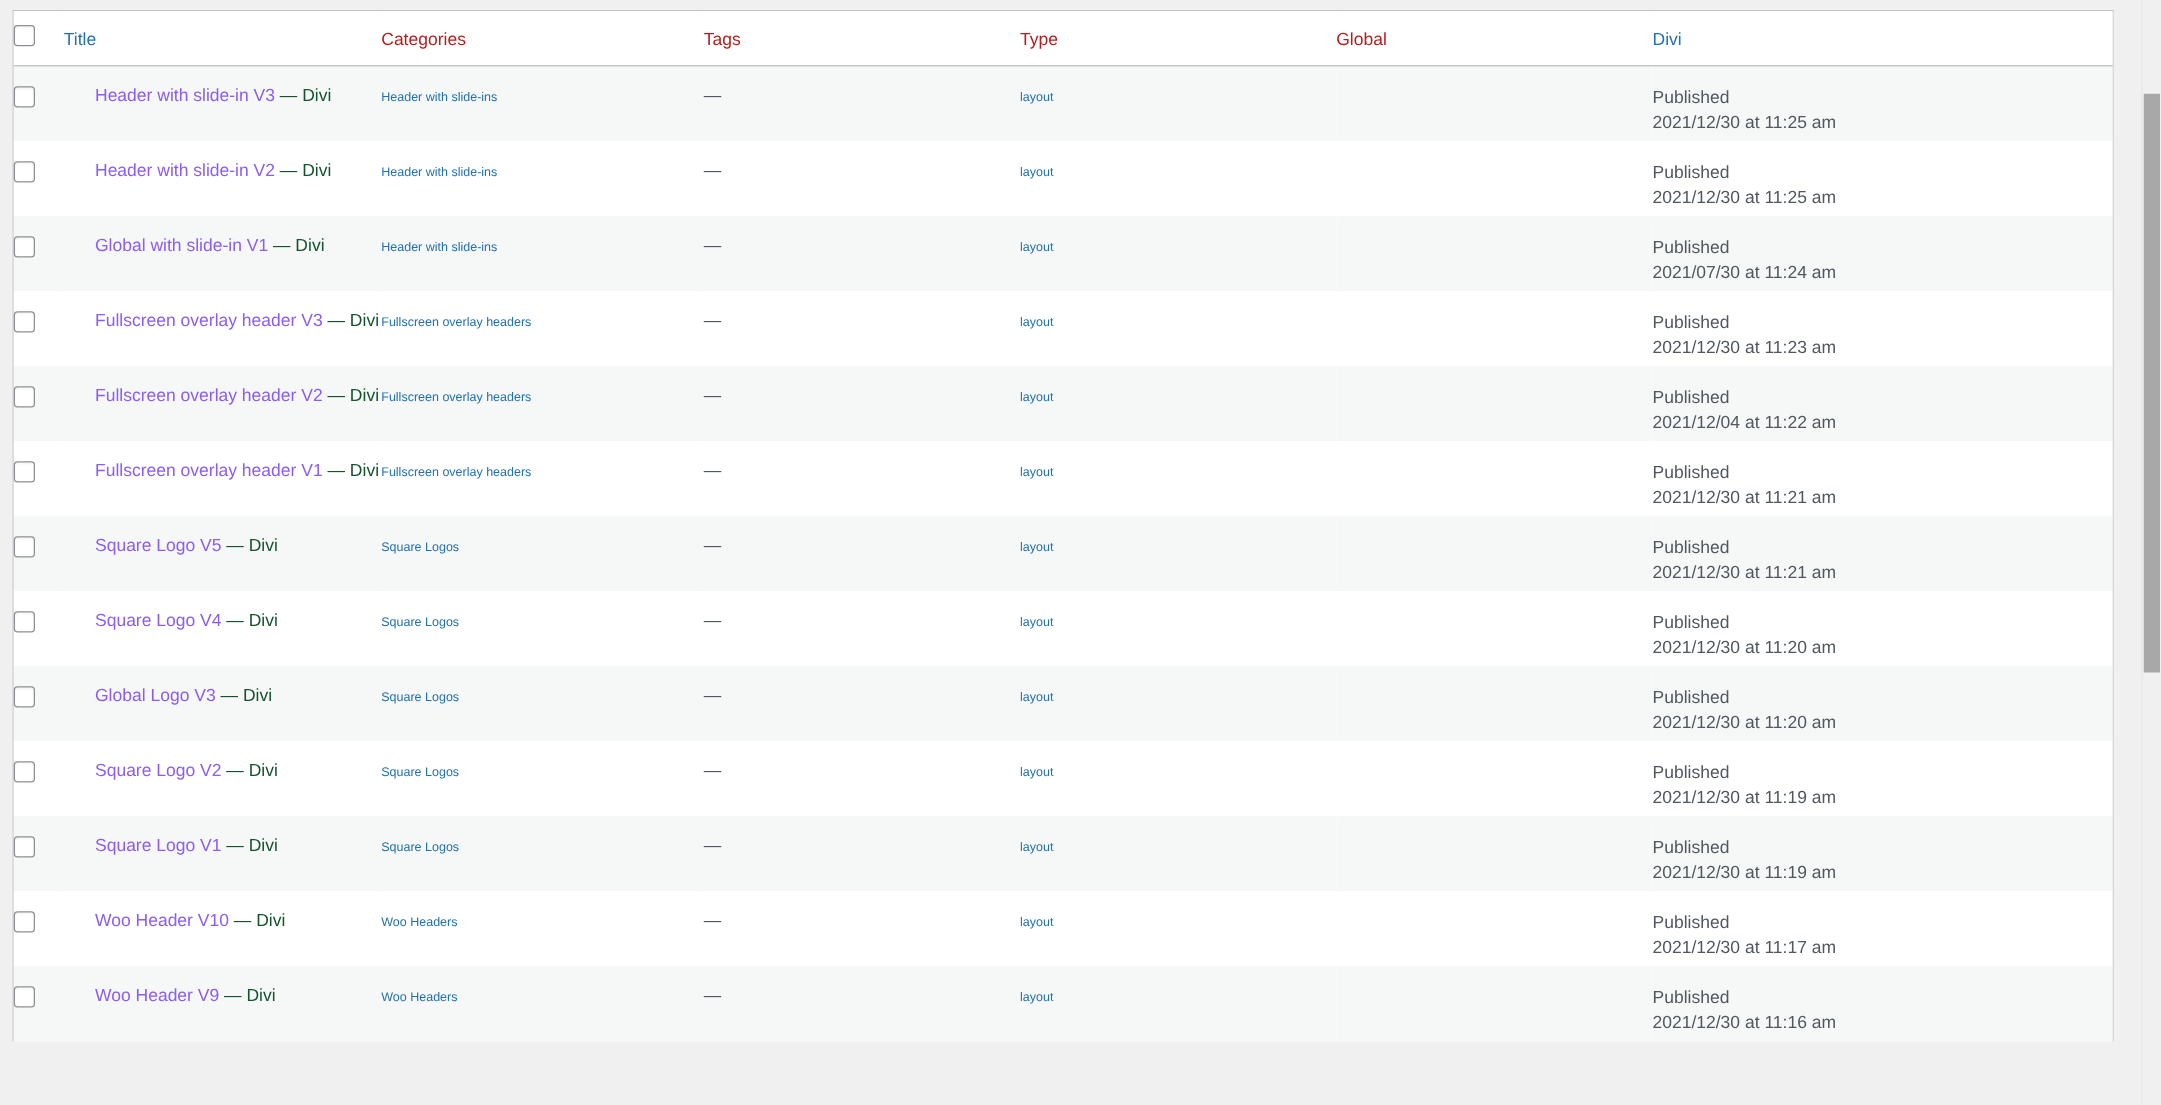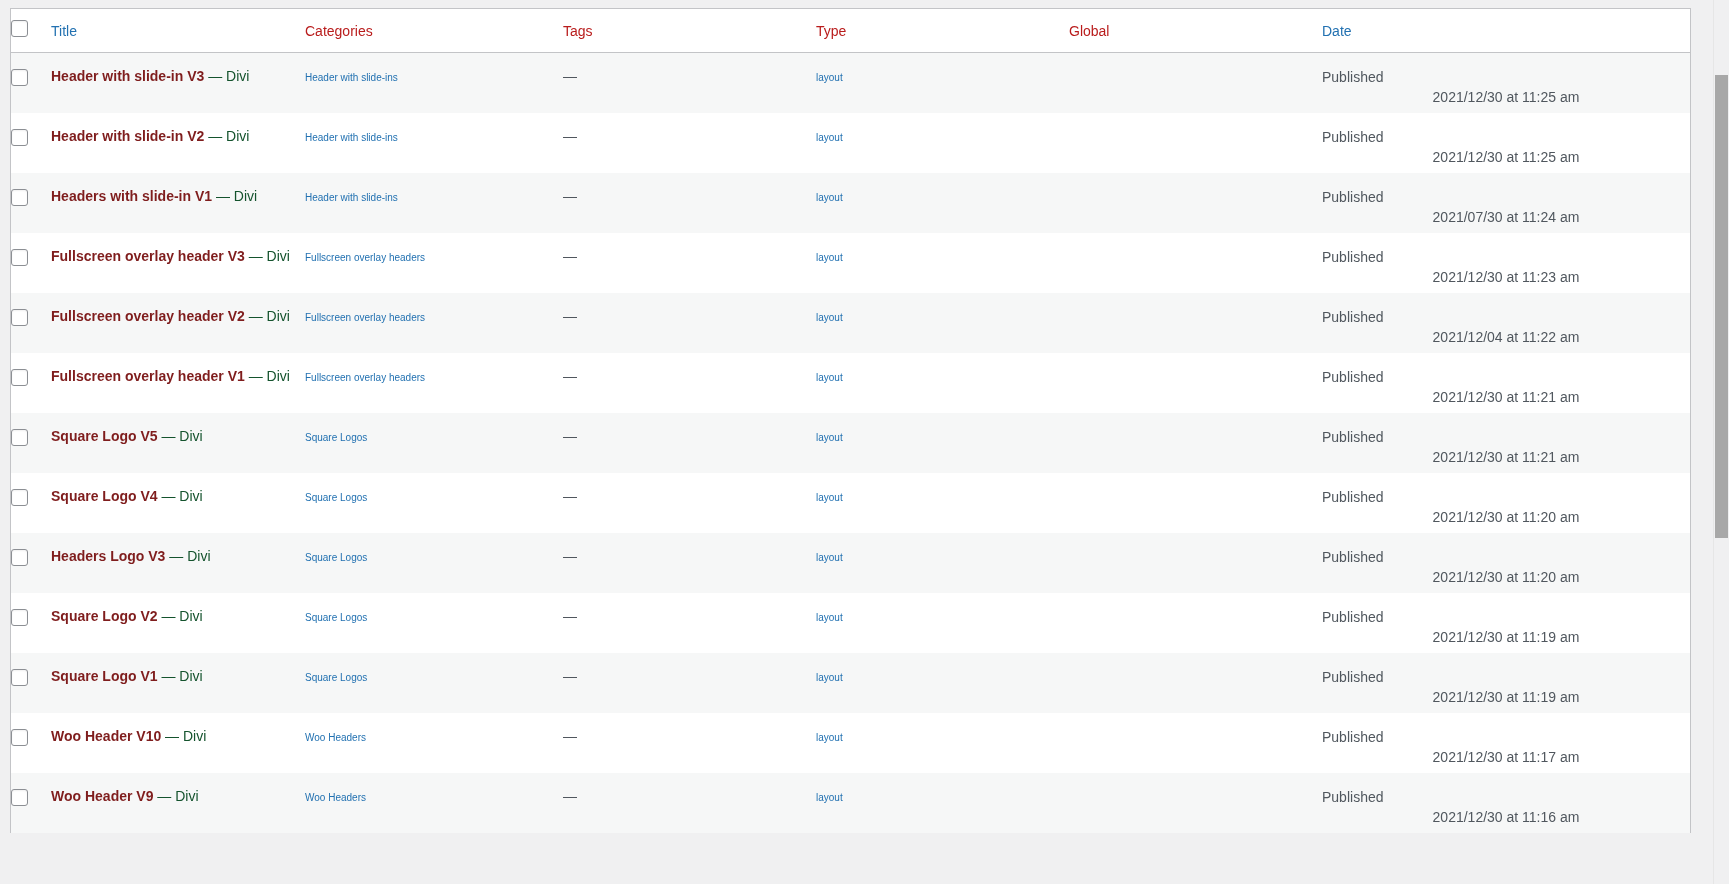--- a/index.html
+++ b/index.html
@@ -92,24 +92,25 @@
     display: inline-block;
     cursor: pointer;
     box-shadow: inset 0 1px 2px rgba(0,0,0,.06);
   }
 
   .row-title {
     font-size: 14px;
     line-height: 1.4;
   }
   .row-title .t-link {
-    color: #7f1d1d;
-    font-weight: 700;
+    color: #8b5cf6;
+    font-weight: 400;
     text-decoration: none;
     cursor: pointer;
+    margin-left: 25px;
   }
   .row-title .t-suffix {
     color: #14532d;
     font-weight: 400;
   }
 
   .cell-link {
     color: #2271b1;
     text-decoration: none;
     cursor: pointer;
@@ -120,21 +121,21 @@
     color: #50575e;
     font-size: 14px;
   }
 
   .date-cell {
     color: #50575e;
     font-size: 14px;
     line-height: 1.45;
   }
   .date-cell .d-status { display: block; }
-  .date-cell .d-stamp  { display: block; text-align: center; }
+  .date-cell .d-stamp  { display: block; }
 
   
   .pg-scroll-track {
     position: absolute;
     right: 0;
     top: 0;
     width: 16px;
     height: 884px;
     background: #f0f0f1;
     border-left: 1px solid #e6e6e6;
@@ -190,21 +191,21 @@
           <th>
             <span class="hd-plain">Tags</span>
           </th>
           <th>
             <span class="hd-plain">Type</span>
           </th>
           <th>
             <span class="hd-plain">Global</span>
           </th>
           <th>
-            <a class="hd-link">Date</a>
+            <a class="hd-link">Divi</a>
           </th>
         </tr>
       </thead>
       <tbody id="rows-body">
           <tr class="alt">
             <td class="cb-col"><span class="cbx"></span></td>
             <td><span class="row-title"><a class="t-link">Header with slide-in V3</a><span class="t-suffix"> — Divi</span></span></td>
             <td><a class="cell-link">Header with slide-ins</a></td>
             <td><span class="dash">—</span></td>
             <td><a class="cell-link">layout</a></td>
@@ -215,21 +216,21 @@
             <td class="cb-col"><span class="cbx"></span></td>
             <td><span class="row-title"><a class="t-link">Header with slide-in V2</a><span class="t-suffix"> — Divi</span></span></td>
             <td><a class="cell-link">Header with slide-ins</a></td>
             <td><span class="dash">—</span></td>
             <td><a class="cell-link">layout</a></td>
             <td><span></span></td>
             <td><span class="date-cell"><span class="d-status">Published</span><span class="d-stamp">2021/12/30 at 11:25 am</span></span></td>
           </tr>
           <tr class="alt">
             <td class="cb-col"><span class="cbx"></span></td>
-            <td><span class="row-title"><a class="t-link">Headers with slide-in V1</a><span class="t-suffix"> — Divi</span></span></td>
+            <td><span class="row-title"><a class="t-link">Global with slide-in V1</a><span class="t-suffix"> — Divi</span></span></td>
             <td><a class="cell-link">Header with slide-ins</a></td>
             <td><span class="dash">—</span></td>
             <td><a class="cell-link">layout</a></td>
             <td><span></span></td>
             <td><span class="date-cell"><span class="d-status">Published</span><span class="d-stamp">2021/07/30 at 11:24 am</span></span></td>
           </tr>
           <tr class="norm">
             <td class="cb-col"><span class="cbx"></span></td>
             <td><span class="row-title"><a class="t-link">Fullscreen overlay header V3</a><span class="t-suffix"> — Divi</span></span></td>
             <td><a class="cell-link">Fullscreen overlay headers</a></td>
@@ -269,21 +270,21 @@
             <td class="cb-col"><span class="cbx"></span></td>
             <td><span class="row-title"><a class="t-link">Square Logo V4</a><span class="t-suffix"> — Divi</span></span></td>
             <td><a class="cell-link">Square Logos</a></td>
             <td><span class="dash">—</span></td>
             <td><a class="cell-link">layout</a></td>
             <td><span></span></td>
             <td><span class="date-cell"><span class="d-status">Published</span><span class="d-stamp">2021/12/30 at 11:20 am</span></span></td>
           </tr>
           <tr class="alt">
             <td class="cb-col"><span class="cbx"></span></td>
-            <td><span class="row-title"><a class="t-link">Headers Logo V3</a><span class="t-suffix"> — Divi</span></span></td>
+            <td><span class="row-title"><a class="t-link">Global Logo V3</a><span class="t-suffix"> — Divi</span></span></td>
             <td><a class="cell-link">Square Logos</a></td>
             <td><span class="dash">—</span></td>
             <td><a class="cell-link">layout</a></td>
             <td><span></span></td>
             <td><span class="date-cell"><span class="d-status">Published</span><span class="d-stamp">2021/12/30 at 11:20 am</span></span></td>
           </tr>
           <tr class="norm">
             <td class="cb-col"><span class="cbx"></span></td>
             <td><span class="row-title"><a class="t-link">Square Logo V2</a><span class="t-suffix"> — Divi</span></span></td>
             <td><a class="cell-link">Square Logos</a></td>

